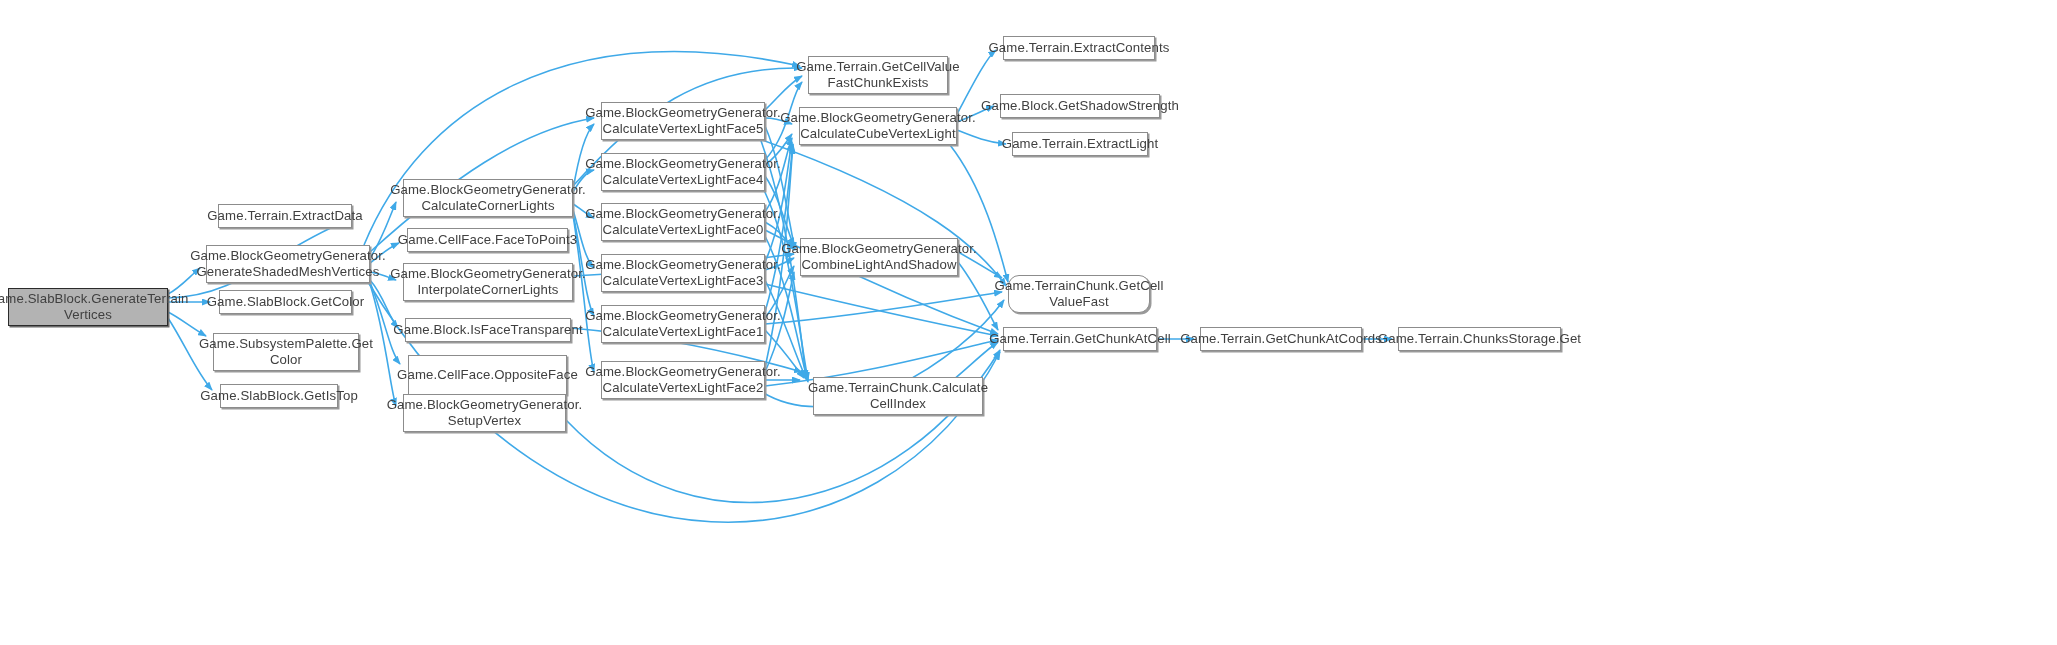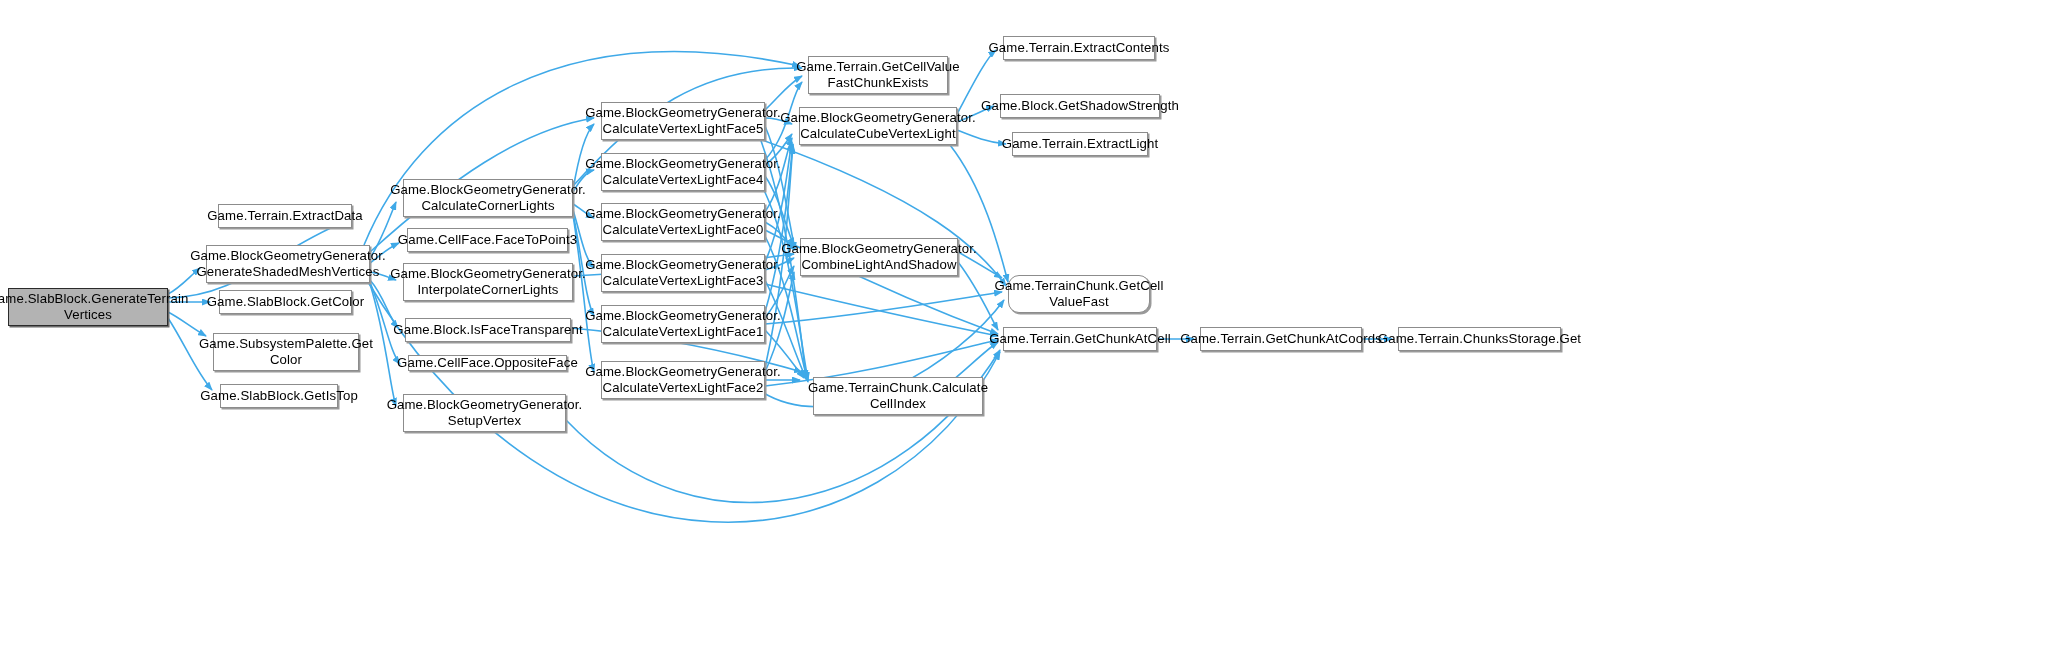--- a/index.html
+++ b/index.html
@@ -26,21 +26,21 @@
   .node {
     position: absolute;
     box-sizing: border-box;
     background: #ffffff;
     border: 1px solid #8c8c8c;
     box-shadow: 1.5px 1.5px 0 0 #9a9a9a;
     display: flex;
     align-items: center;
     justify-content: center;
     text-align: center;
-    color: #000000;
+    color: #404040;
     font-size: 13.2px;
     line-height: 16px;
     letter-spacing: 0.01em;
     white-space: pre-line;
     padding: 0 4px;
   }
   .node.root {
     background: #b3b3b3;
     border: 1px solid #2b2b2b;
     box-shadow: 1.5px 1.5px 0 0 #6b6b6b;
@@ -127,21 +127,21 @@
       <div class="node" style="left: 219px; top: 290px; width: 133px; height: 24px;">Game.SlabBlock.GetColor</div>
       <div class="node" style="left: 213px; top: 333px; width: 146px; height: 38px;">Game.SubsystemPalette.Get
 Color</div>
       <div class="node" style="left: 220px; top: 384px; width: 118px; height: 24px;">Game.SlabBlock.GetIsTop</div>
       <div class="node" style="left: 403px; top: 179px; width: 170px; height: 38px;">Game.BlockGeometryGenerator.
 CalculateCornerLights</div>
       <div class="node" style="left: 407px; top: 228px; width: 161px; height: 24px;">Game.CellFace.FaceToPoint3</div>
       <div class="node" style="left: 403px; top: 263px; width: 170px; height: 38px;">Game.BlockGeometryGenerator.
 InterpolateCornerLights</div>
       <div class="node" style="left: 405px; top: 318px; width: 166px; height: 24px; text-align: right;">Game.Block.IsFaceTransparent</div>
-      <div class="node" style="left: 408px; top: 355px; width: 159px; height: 16px;">Game.CellFace.OppositeFace</div>
+      <div class="node" style="left: 408px; top: 355px; width: 159px; height: 40px;">Game.CellFace.OppositeFace</div>
       <div class="node" style="left: 403px; top: 394px; width: 163px; height: 38px;">Game.BlockGeometryGenerator.
 SetupVertex</div>
       <div class="node" style="left: 601px; top: 102px; width: 164px; height: 38px;">Game.BlockGeometryGenerator.
 CalculateVertexLightFace5</div>
       <div class="node" style="left: 601px; top: 153px; width: 164px; height: 38px;">Game.BlockGeometryGenerator.
 CalculateVertexLightFace4</div>
       <div class="node" style="left: 601px; top: 203px; width: 164px; height: 38px;">Game.BlockGeometryGenerator.
 CalculateVertexLightFace0</div>
       <div class="node" style="left: 601px; top: 254px; width: 164px; height: 38px;">Game.BlockGeometryGenerator.
 CalculateVertexLightFace3</div>

